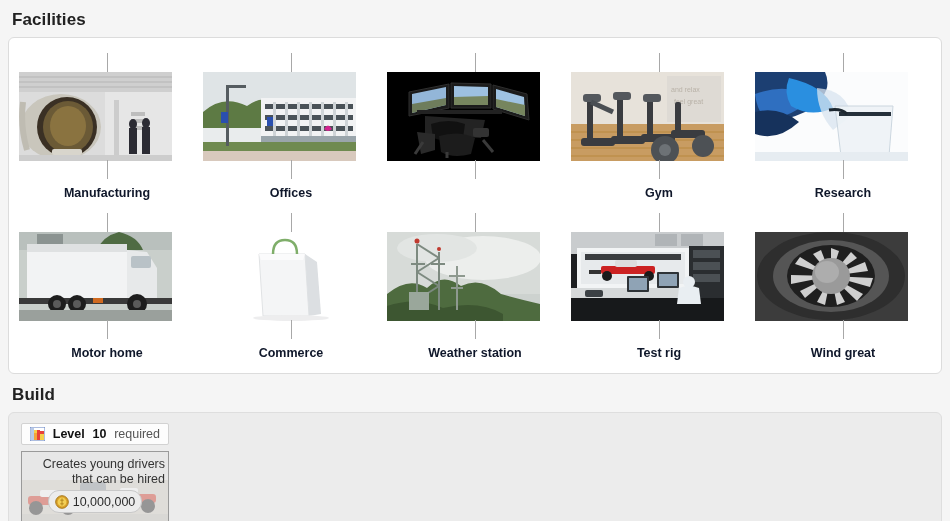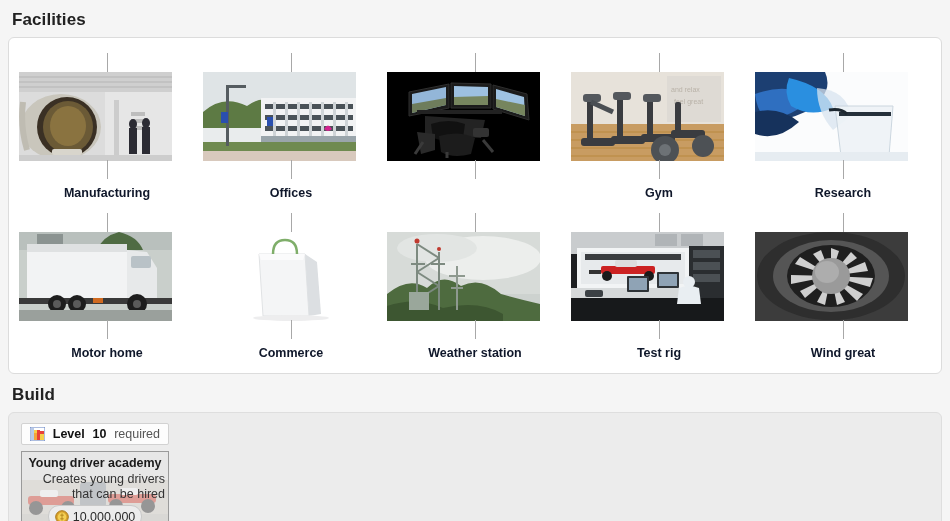--- a/index.html
+++ b/index.html
@@ -510,21 +510,20 @@
                 <circle cx="94" cy="54" r="7"></circle>
                   <circle cx="126" cy="54" r="7"></circle>
               </g>
               <g fill="#9aa0a6">
                 <rect x="58" y="30" width="26" height="26" rx="4"></rect>
               </g>
               <rect x="0" y="0" width="148" height="28" fill="#eeeeee"></rect>
             </svg>
           </span>
           <div class="card-inner">
-            <div class="card-title">Young driver academy</div>
             <div class="card-desc">Creates young drivers that can be hired</div>
             <div class="price-pill">
               <span class="coin-icon">
                 <svg width="14" height="14" viewBox="0 0 14 14">
                   <circle cx="7" cy="7" r="6.3" fill="#d9a12a" stroke="#a8781a"></circle>
                   <circle cx="7" cy="7" r="4.4" fill="#f3cf55"></circle>
                   <path d="M7 3.4 v7.2 M5.3 5.2 h3.4 M5.3 8.8 h3.4" stroke="#b4871f" stroke-width="1" fill="none"></path>
                 </svg>
               </span>
               <span>10,000,000</span>

